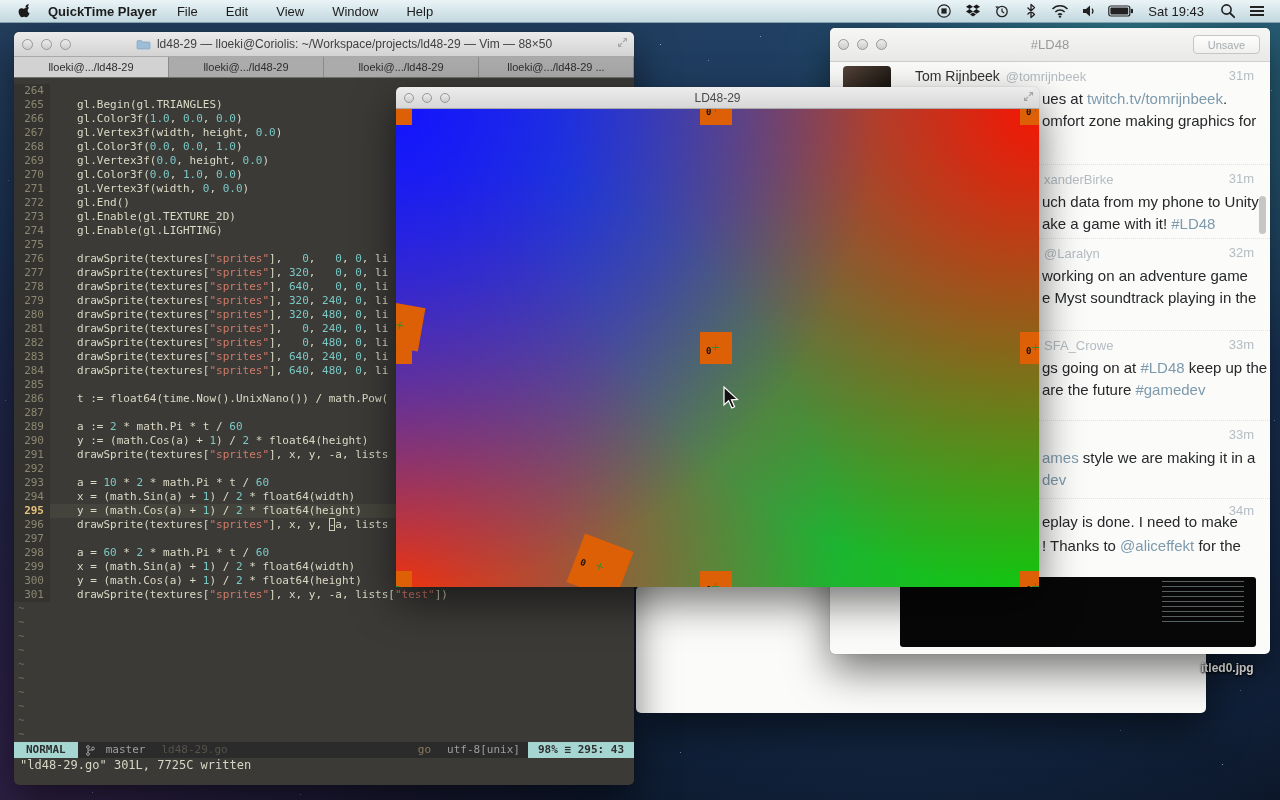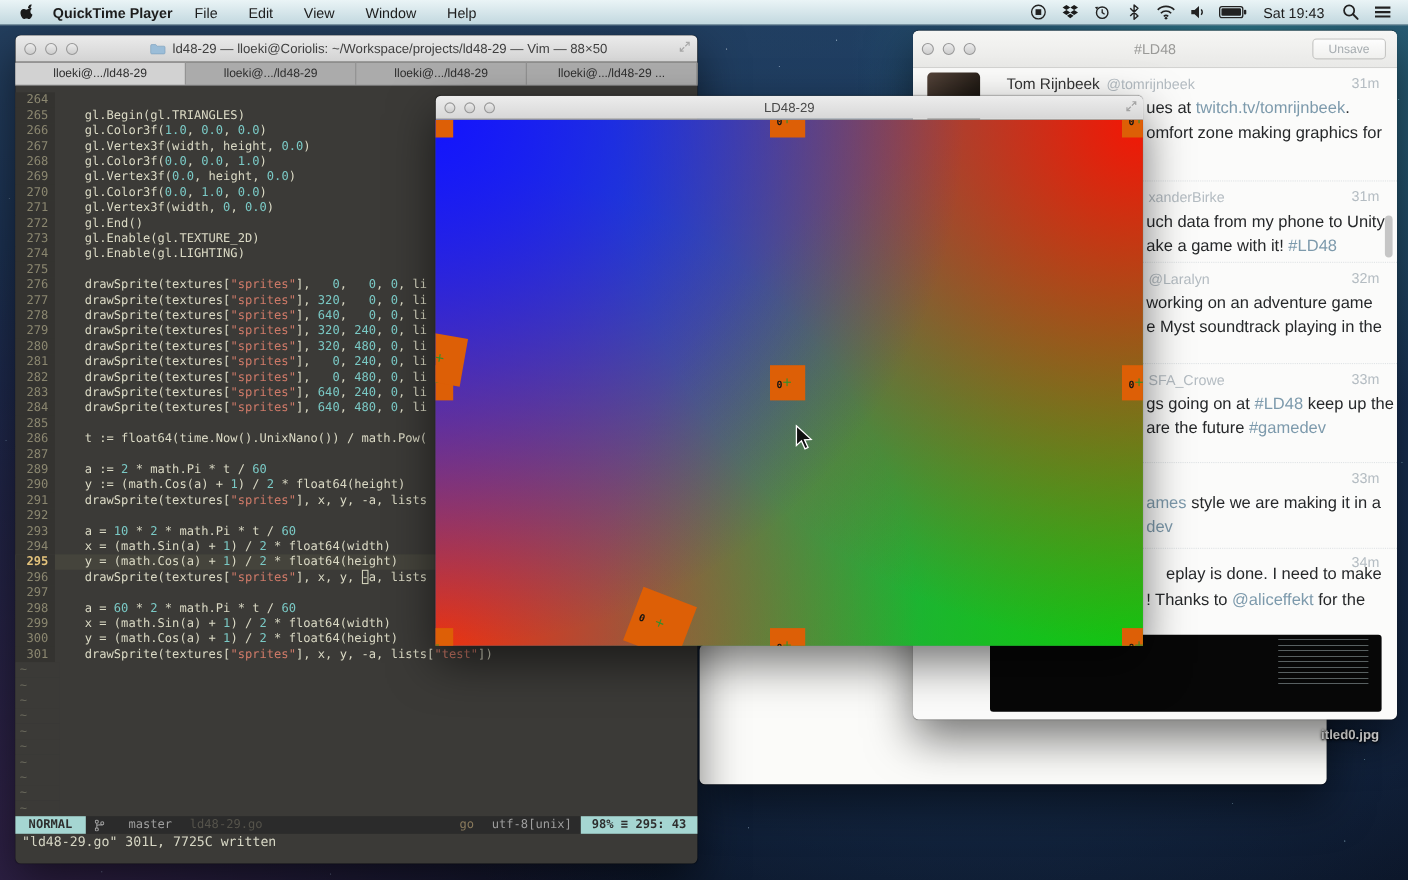--- a/index.html
+++ b/index.html
@@ -49,21 +49,21 @@
     border-radius:0 0 5px 5px;}
   .tweet{position:absolute;left:0;width:440px;}
   .tweet.sep{border-top:1px dotted #dfe3e5;}
   .tw-head{position:absolute;top:6px;left:208px;right:60px;font-size:14px;white-space:nowrap;overflow:hidden;}
   .tweet.first .tw-head{left:85px;}
   .tw-name{font-weight:normal;color:#333;}
   .tw-handle{color:#b4bcc2;font-size:13px;margin-left:6px;}
   .tw-time{position:absolute;right:16px;top:6px;color:#b4bcc2;font-size:13px;}
   .tw-line{position:absolute;left:212px;right:14px;color:#26282a;font-size:15px;white-space:nowrap;}
   .tw-l1{top:28px;} .tw-l2{top:50px;}
-  .tweet.compact .tw-time{top:4px;} .tweet.compact .tw-l1{top:14px;text-align:right;} .tweet.compact .tw-l2{top:38px;}
+  .tweet.compact .tw-time{top:4px;} .tweet.compact .tw-l1{top:14px;} .tweet.compact .tw-l2{top:38px;}
   .tw-link{color:#7d9aac;}
   .tw-avatar{position:absolute;left:13px;top:4px;width:48px;height:48px;border-radius:4px;
     background:linear-gradient(140deg,#55443a 0%,#241d17 55%,#050403 100%);}
   .tweet-image{position:absolute;left:70px;top:549px;width:356px;height:70px;background:#070707;
     border-radius:3px;z-index:2;}
   .mini-lines{position:absolute;right:12px;top:4px;width:82px;height:42px;opacity:.55;
     background:repeating-linear-gradient(#9aa8aa 0 1px,transparent 1px 5px);}
   .tb-scrollbar{position:absolute;right:4px;top:168px;width:7px;height:38px;border-radius:4px;background:#c6c6c6;}
   
   .terminal-window{left:14px;top:32px;width:620px;height:753px;background:#3b3a37;z-index:8;border-radius:5px;}
@@ -83,21 +83,21 @@
   .crow.tilde .gut{color:#6a695c;text-align:left;padding-left:4px;background:#3b3a37;}
   .ctext{padding-left:10px;color:#dbdac5;}
   .crow.cur{background:#45443c;}
   .crow.cur .gut{color:#e3c27b;font-weight:bold;}
   .num{color:#7ac9c5;} .str{color:#cf7a68;}
   .cursorbox{outline:1px solid #cfcfb8;outline-offset:-1px;}
   .t-status{display:flex;align-items:center;height:16px;background:#2b2b2b;
     font:11px/16px "DejaVu Sans Mono",monospace;color:#9e9e9e;}
   .seg{padding:0 8px;white-space:nowrap;}
   .seg.mode{background:#a5d6d2;color:#2e2e2e;font-weight:bold;padding:0 12px;}
-  .seg.branch{display:flex;align-items:center;gap:22px;}
+  .seg.branch{display:flex;align-items:center;gap:11px;}
   .seg.file-dim{color:#55534b;}
   .spacer{flex:1;}
   .seg.ft{color:#8a7a5c;}
   .seg.pos{background:#a5d6d2;color:#2e2e2e;font-weight:bold;padding:0 10px;}
   .t-msg{font:12px/15px "DejaVu Sans Mono",monospace;color:#d6d6c4;padding-left:6px;}
   
   .game-window{left:396px;top:87px;width:643px;height:499px;z-index:12;border-radius:5px 5px 2px 2px;}
   .g-titlebar{position:relative;height:21px;border-radius:5px 5px 0 0;
     background:linear-gradient(#ededed,#d7d7d7);border-bottom:1px solid #a9a9a9;
     display:flex;align-items:center;}

